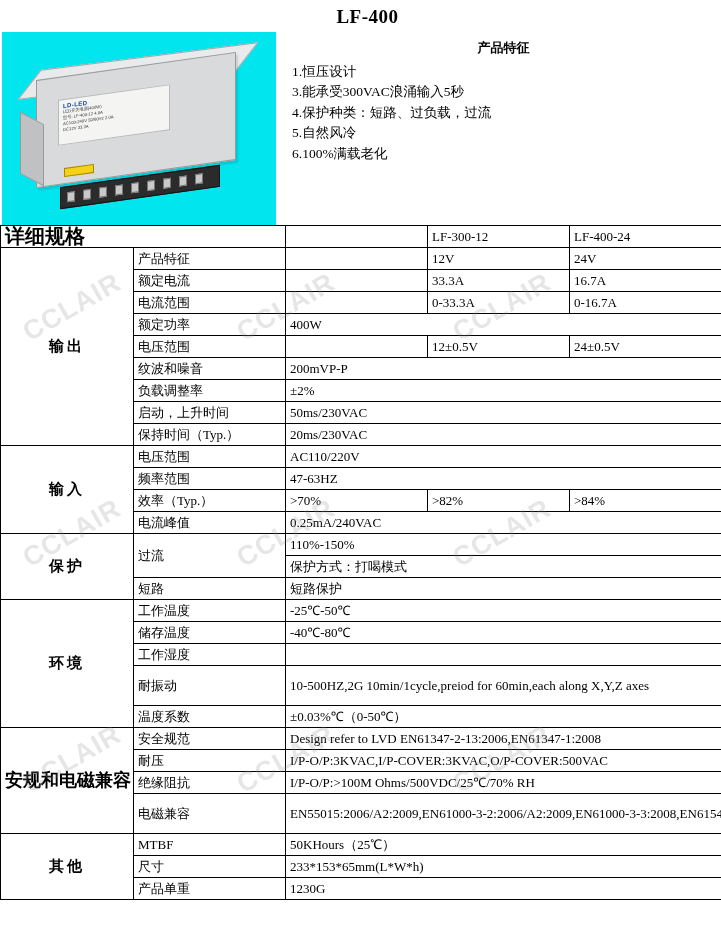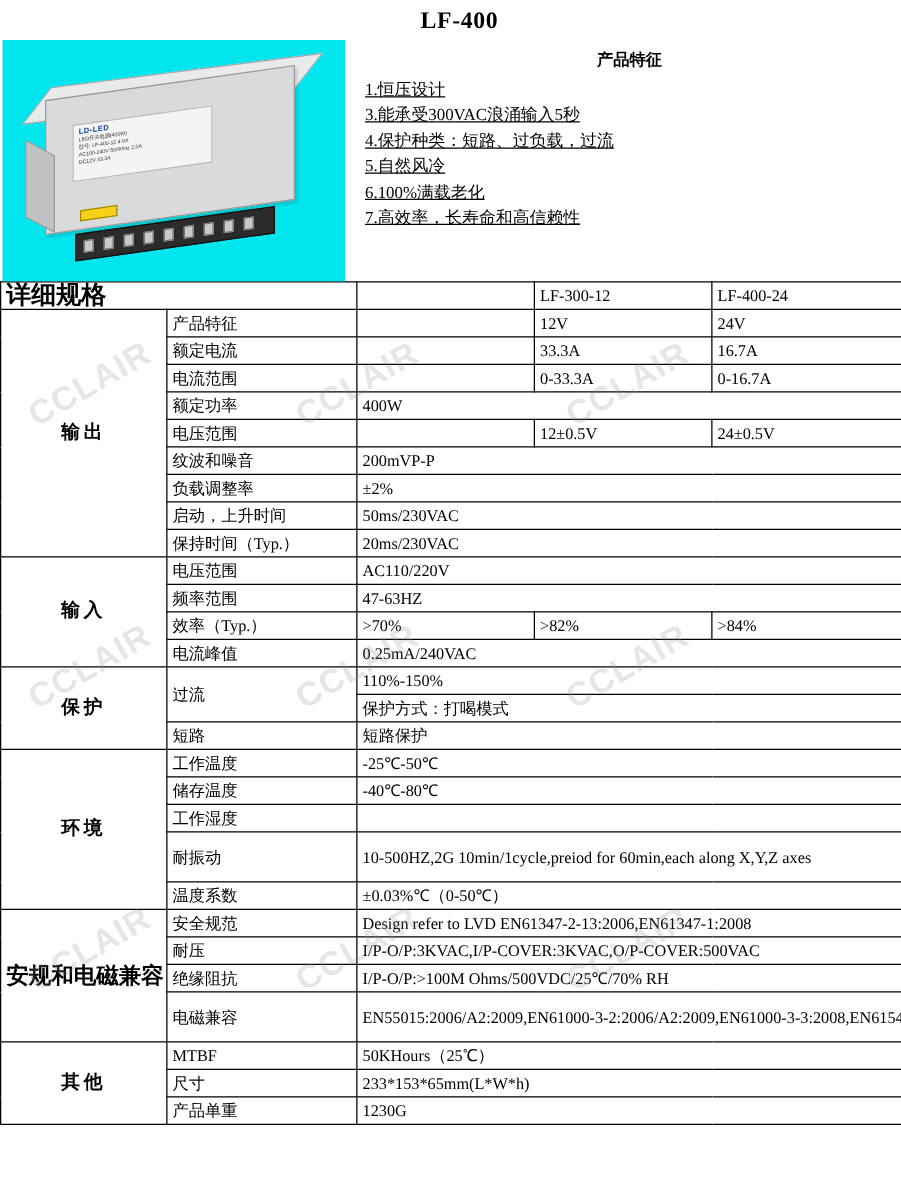--- a/index.html
+++ b/index.html
@@ -112,21 +112,21 @@
     font-size: 13.5px;
     line-height: 20.5px;
     font-family: "Liberation Serif", serif;
   }
   .features h2 {
     margin: 0 0 3px 0;
     font-size: 13px;
     font-weight: bold;
     text-align: center;
   }
-  .features div { white-space: nowrap; text-decoration: underline; }
+  .features div { white-space: nowrap; }
 
   table.spec {
     border-collapse: collapse;
     width: 721px;
     table-layout: fixed;
     font-size: 13px;
     font-family: "Liberation Serif", serif;
   }
   table.spec td {
     border: 1px solid #000;
@@ -203,21 +203,20 @@
       </div>
     </div>
 
     <div class="features">
       <h2>产品特征</h2>
       <div>1.恒压设计</div>
       <div>3.能承受300VAC浪涌输入5秒</div>
       <div>4.保护种类：短路、过负载，过流</div>
       <div>5.自然风冷</div>
       <div>6.100%满载老化</div>
-      <div>7.高效率，长寿命和高信赖性</div>
     </div>
   </div>
 
   <table class="spec">
     <colgroup>
       <col class="col-a">
         <col class="col-b">
         <col class="col-c">
         <col class="col-d">
         <col class="col-e">

